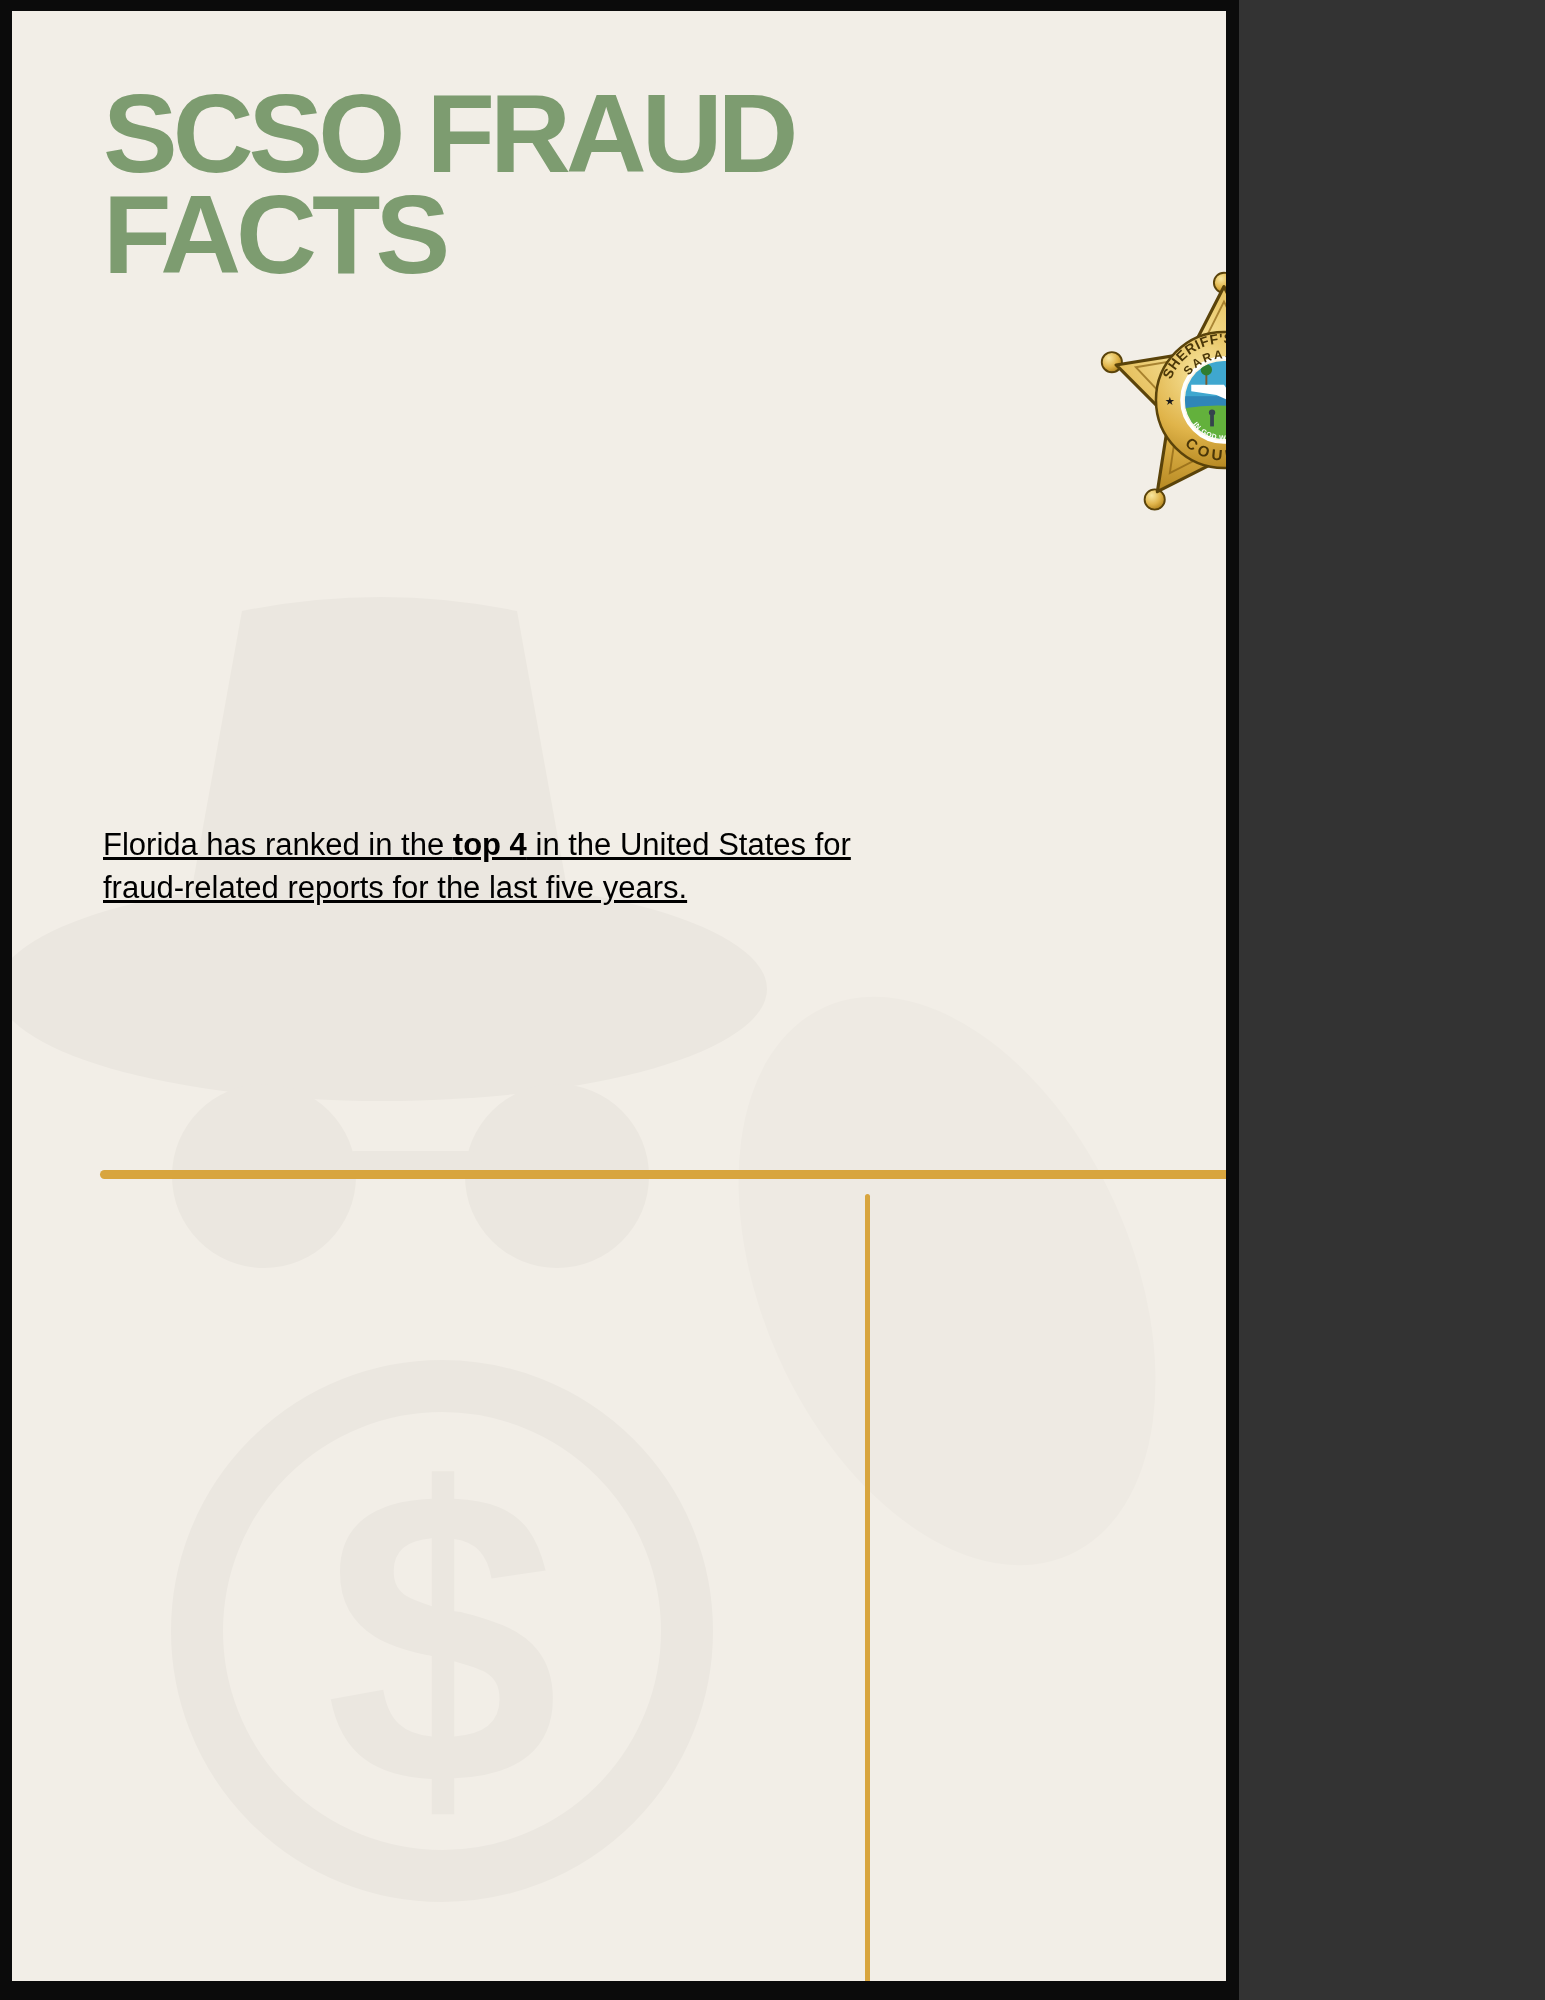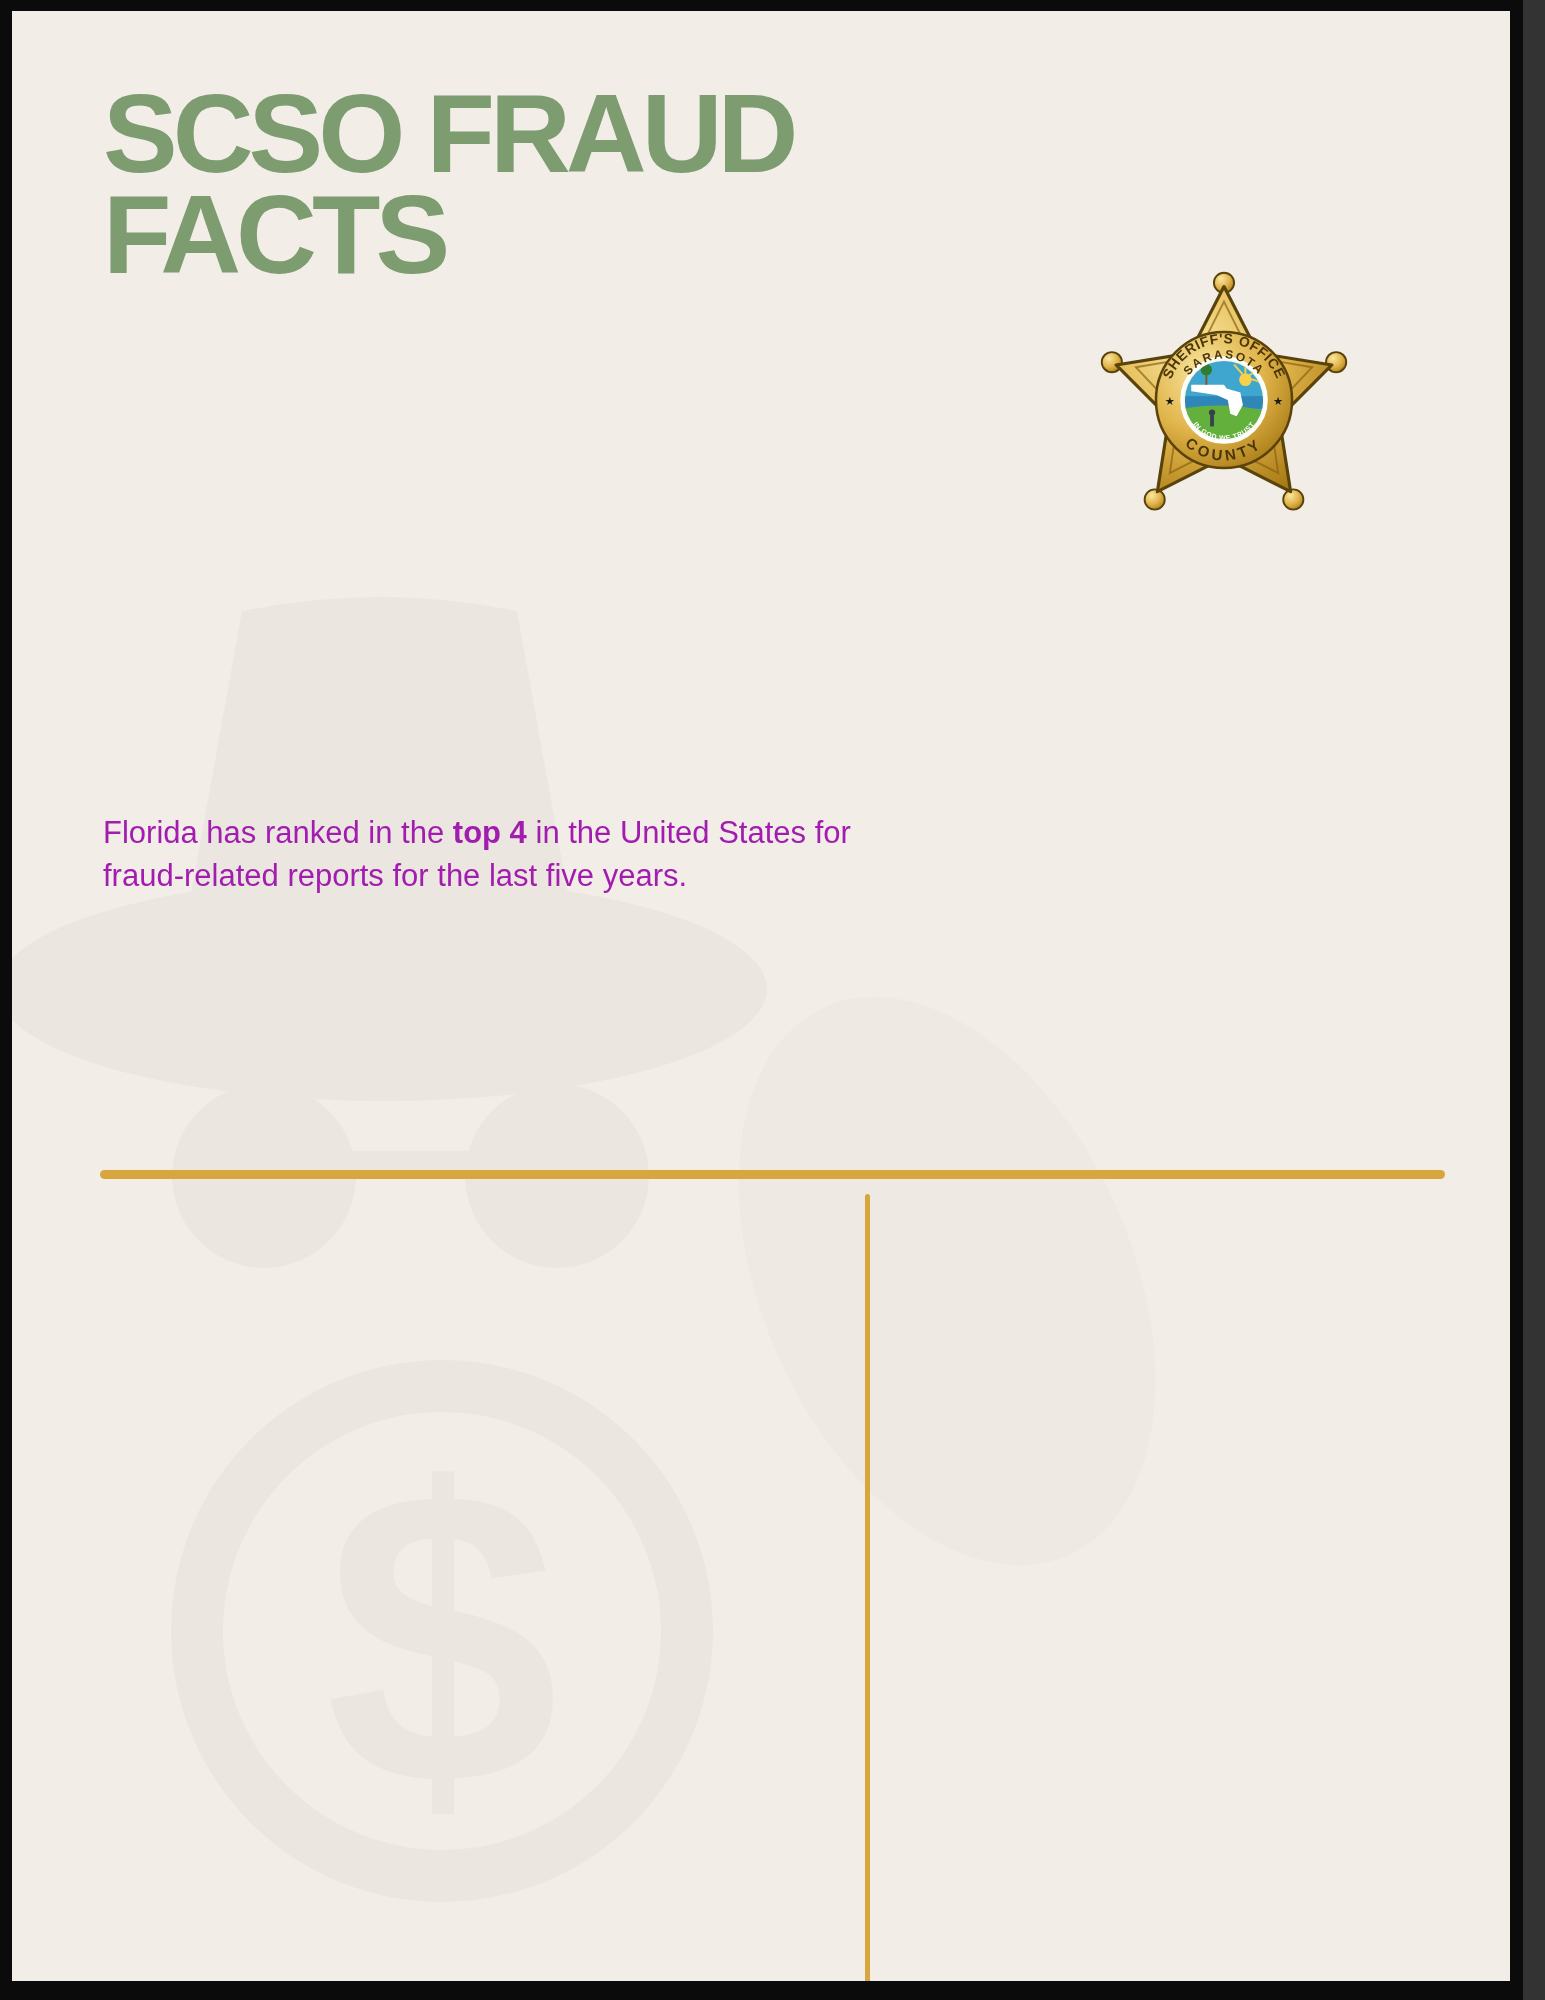--- a/index.html
+++ b/index.html
@@ -1,26 +1,26 @@
 <!DOCTYPE html>
 <html><head>
 <meta charset="utf-8">
 <style>
   html,body{margin:0;padding:0;background:#333;}
-  .canvas{position:relative;width:1523px;height:2000px;background:#0b0b0b;font-family:"Liberation Sans",sans-serif;}
+  .canvas{position:relative;width:1239px;height:2000px;background:#0b0b0b;font-family:"Liberation Sans",sans-serif;}
   .inner{position:absolute;left:12px;top:11px;right:13px;bottom:19px;background:#f2eee7;overflow:hidden;}
   .abs{position:absolute;}
 
   
   .watermark{position:absolute;inset:0;z-index:0;}
   .z{position:relative;z-index:1;}
 
   
   .title{left:91px;top:72px;color:#7d9c70;font-weight:700;font-size:112px;line-height:101px;letter-spacing:-5px;}
-  .subtitle{left:91px;top:296px;width:820px;font-size:31px;line-height:1.38;color:#a21caf;}
+  .subtitle{left:91px;top:308px;width:820px;font-size:31px;line-height:1.38;color:#000000;text-decoration:underline;}
   .subtitle b{font-weight:700;}
 
   .hr-gold{left:88px;top:537px;width:1345px;height:9px;background:#d8a53e;border-radius:5px;}
   .vr-gold{left:853px;top:552px;width:5px;height:1205px;background:#d8a53e;border-radius:3px;}
 </style>
 </head>
 <body>
 
 <div class="canvas">
  <div class="inner">

